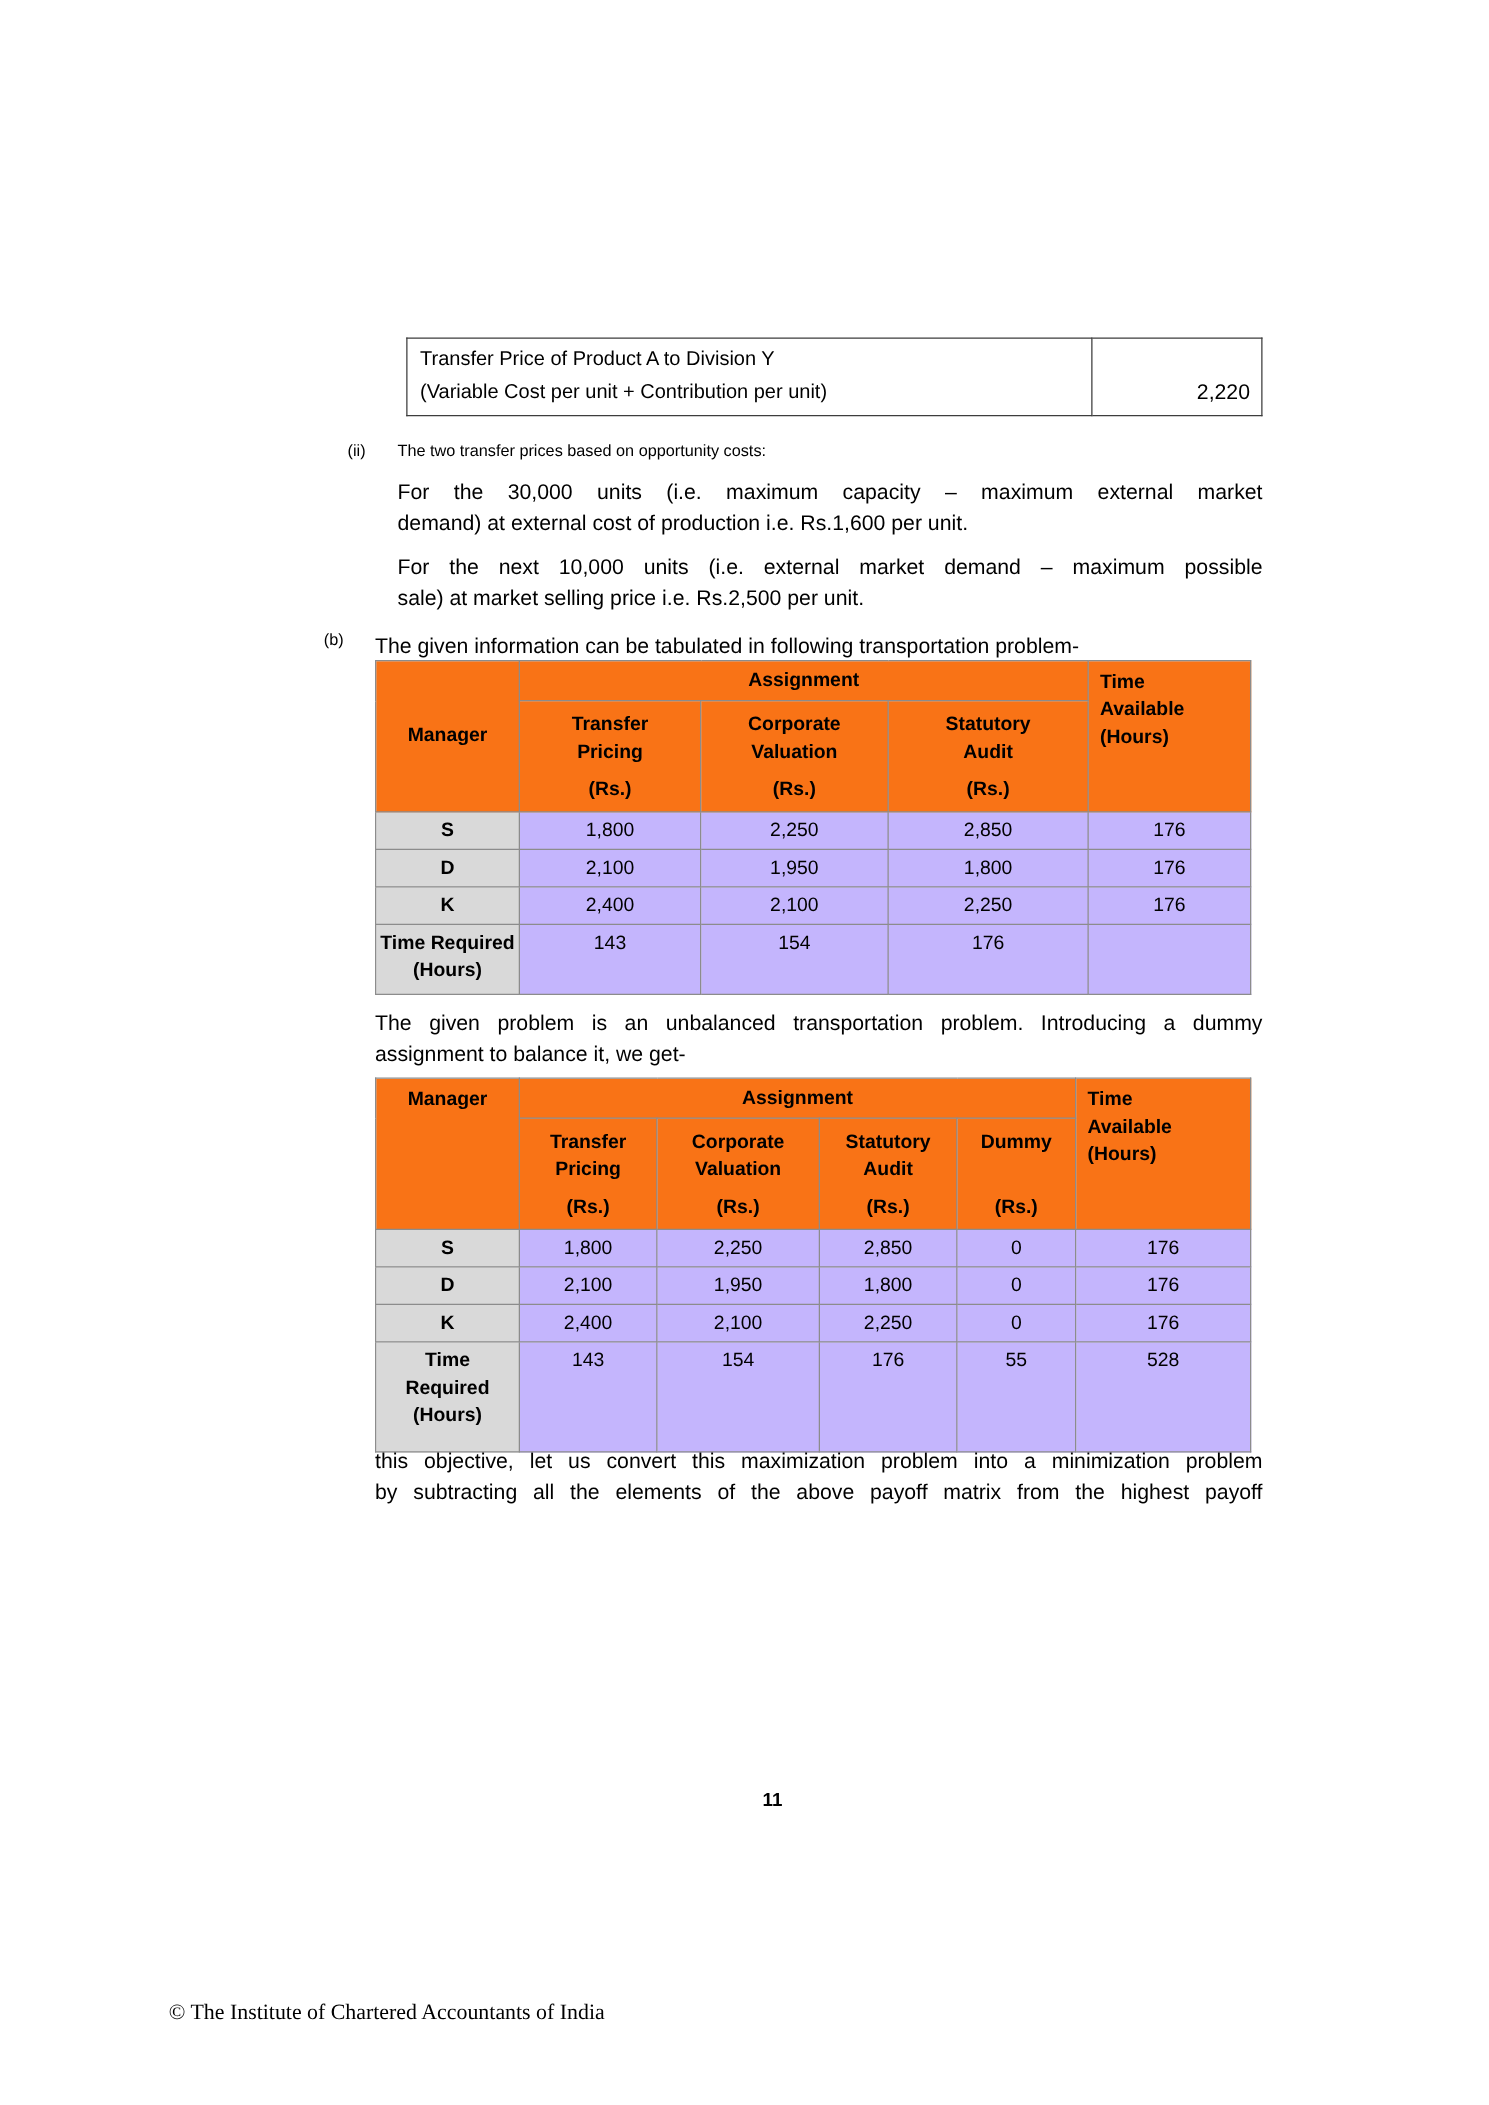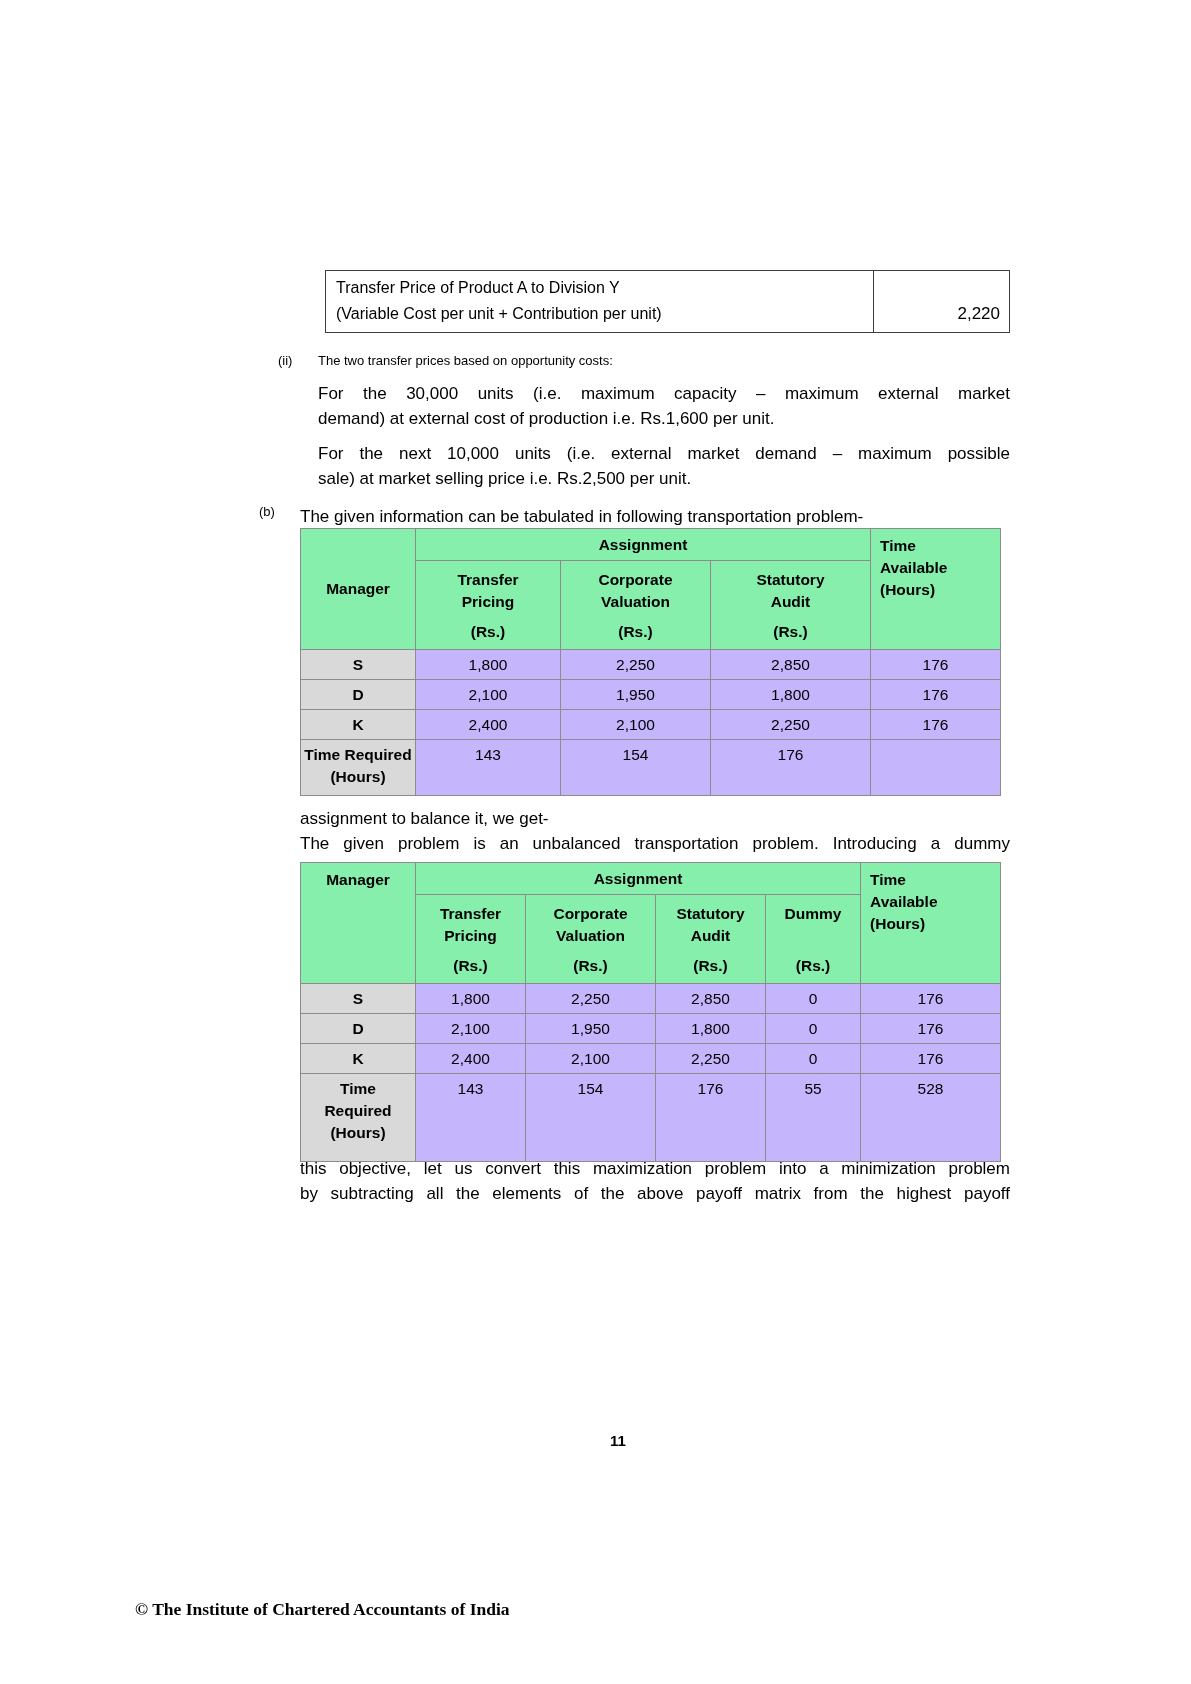--- a/index.html
+++ b/index.html
@@ -41,42 +41,42 @@
     border-collapse: collapse;
     width: 700px;
     table-layout: fixed;
     font-size: 15.5px;
   }
   .ttable th, .ttable td {
     border: 1px solid #8c8c8c;
     text-align: center;
     line-height: 22px;
   }
-  .ttable th { background: #86efac; font-weight: bold; }
+  .ttable th { background: #f97316; font-weight: bold; }
   .ttable .lbl { background: #d9d9d9; font-weight: bold; }
   .ttable .grp { height: 32px; }
   .ttable .colhead { vertical-align: top; padding-top: 8px; padding-bottom: 6px; }
   .ttable .colhead .unit { margin-top: 4px; }
   .ttable .colhead .name { min-height: 48px; }
   .ttable .timehead {
     text-align: left; vertical-align: top;
     padding: 6px 4px 4px 9px;
   }
   .ttable tbody td { background: #c4b5fd; height: 30px; }
   .ttable tbody .lbl { }
   .ttable .toprow td, .ttable .toprow th { vertical-align: top; padding-top: 4px; }
   .pre { white-space: pre-line; }
   .v-mid { vertical-align: middle; }
   .v-top { vertical-align: top; padding-top: 6px; }
 
   
   .pagenum { font-size: 15px; font-weight: bold; text-align: center; margin-left: 48px; }
   .footer {
     font-family: "Liberation Serif", serif;
-    font-weight: bold;
+    font-weight: normal;
     font-size: 17.5px;
   }
 </style>
 </head>
 <body>
 
 <div class="page">
 
   <table class="top-table abs" style="left:325px; top:270px;">
     <colgroup>
@@ -171,22 +171,22 @@
 (Hours)</td>
         <td>143</td>
         <td>154</td>
         <td>176</td>
         <td></td>
       </tr>
     </tbody>
   </table>
 
   <div class="abs para" style="left:300px; top:806px; width:710px;">
+    <div class="body-line jline">The given problem is an unbalanced transportation problem. Introducing a dummy</div>
     <div class="body-line">assignment to balance it, we get-</div>
-    <div class="body-line jline">The given problem is an unbalanced transportation problem. Introducing a dummy</div>
   </div>
 
   <table class="ttable abs" style="left:300px; top:862px;">
     <colgroup>
       <col style="width:115px">
         <col style="width:110px">
         <col style="width:130px">
         <col style="width:110px">
         <col style="width:95px">
         <col style="width:140px">

